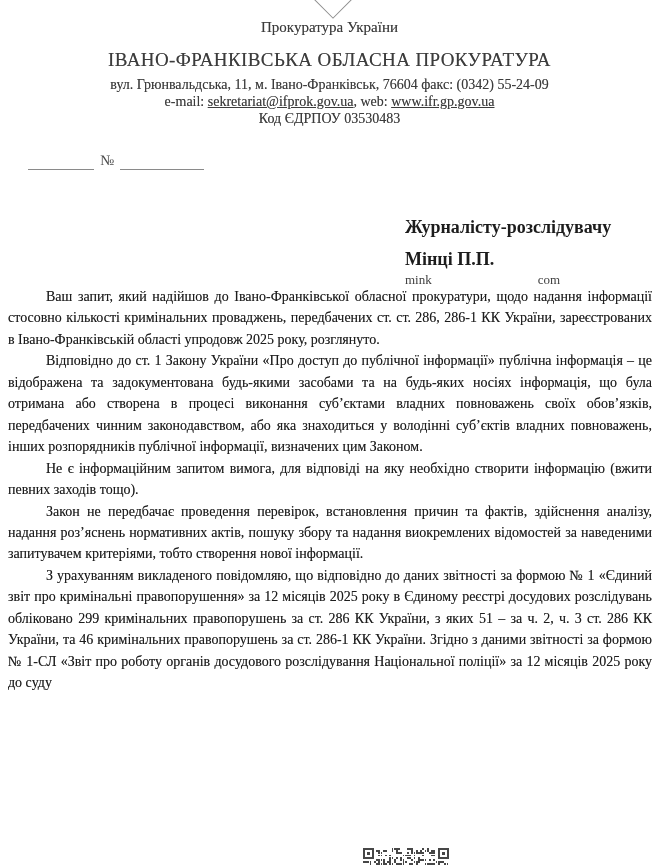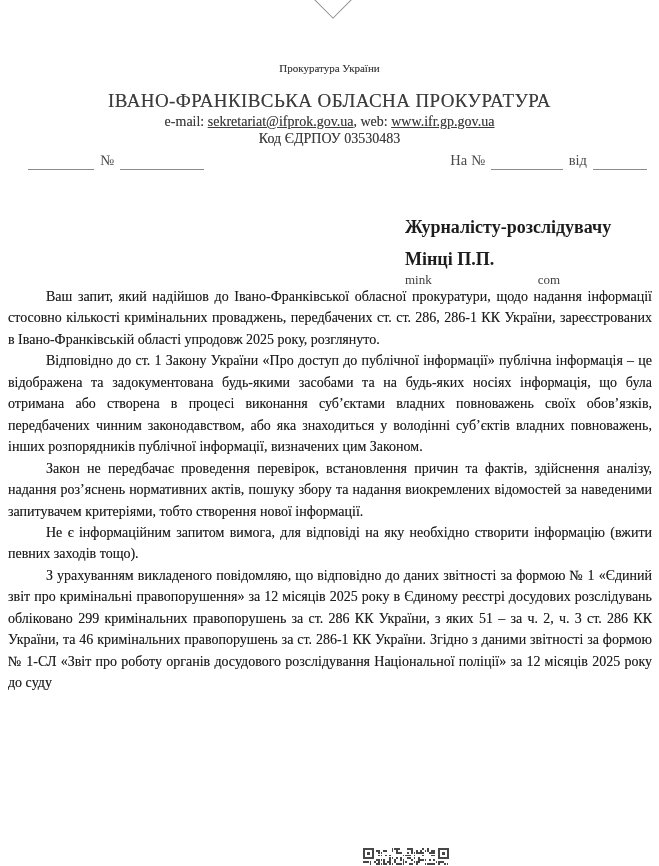--- a/index.html
+++ b/index.html
@@ -19,21 +19,21 @@
     border:1.6px solid #8f8f8f;
     transform:rotate(45deg);
     background:#fff;
   }
   
   .header{
     position:absolute;top:18px;left:0;right:0;
     text-align:center;color:#3c3c3c;
     text-shadow:0 0 .4px rgba(60,60,60,.55);
   }
-  .h-country{font-size:11px;line-height:19px;margin-top:41px;}
+  .h-country{font-size:15px;line-height:19px;}
   .h-org{font-size:19px;line-height:25px;letter-spacing:.4px;margin-top:10px;white-space:nowrap;}
   .h-addr{font-size:14px;line-height:16px;margin-top:5px;}
   .h-contact{font-size:14px;line-height:16px;margin-top:1px;}
   .h-code{font-size:14px;line-height:16px;margin-top:1px;}
   .u{text-decoration:underline;}
   
   .ref-row{
     position:absolute;top:152px;left:28px;right:12px;
     display:flex;justify-content:space-between;
     font-size:14.5px;color:#4a4a4a;
@@ -69,49 +69,44 @@
 </head>
 <body>
 
 <div class="page">
 
   <div class="emblem"></div>
 
   <header class="header">
     <div class="h-country">Прокуратура України</div>
     <div class="h-org">ІВАНО-ФРАНКІВСЬКА ОБЛАСНА ПРОКУРАТУРА</div>
+    <div class="h-addr">вул. Грюнвальдська, 11, м. Івано-Франківськ, 76604 факс: (0342) 55-24-09</div>
     <div class="h-contact"><span>e-mail: </span><span class="u">sekretariat@ifprok.gov.ua</span><span>, web: </span><span class="u">www.ifr.gp.gov.ua</span></div>
     <div class="h-code">Код ЄДРПОУ 03530483</div>
   </header>
 
   <div class="ref-row">
     <div class="ref-left">
       <span class="blank b1"></span>
       <span class="lbl">№</span>
       <span class="blank b2"></span>
     </div>
-    <div class="ref-right">
-      <span class="lbl">На №</span>
-      <span class="blank b3"></span>
-      <span class="lbl">від</span>
-      <span class="blank b4"></span>
-    </div>
   </div>
 
   <div class="addressee">
     <div class="a-bold">Журналісту-розслідувачу</div>
     <div class="a-bold">Мінці П.П.</div>
     <div class="a-mail"><span>mink</span><span class="redact"></span><span>com</span></div>
   </div>
 
   <main class="body">
     <p>Ваш запит, який надійшов до Івано-Франківської обласної прокуратури, щодо надання інформації стосовно кількості кримінальних проваджень, передбачених ст. ст. 286, 286-1 КК України, зареєстрованих в Івано-Франківській області упродовж 2025 року, розглянуто.</p>
     <p>Відповідно до ст. 1 Закону України «Про доступ до публічної інформації» публічна інформація – це відображена та задокументована будь-якими засобами та на будь-яких носіях інформація, що була отримана або створена в процесі виконання суб’єктами владних повноважень своїх обов’язків, передбачених чинним законодавством, або яка знаходиться у володінні суб’єктів владних повноважень, інших розпорядників публічної інформації, визначених цим Законом.</p>
+    <p>Не є інформаційним запитом вимога, для відповіді на яку необхідно створити інформацію (вжити певних заходів тощо).</p>
     <p>Закон не передбачає проведення перевірок, встановлення причин та фактів, здійснення аналізу, надання роз’яснень нормативних актів, пошуку збору та надання виокремлених відомостей за наведеними запитувачем критеріями, тобто створення нової інформації.</p>
-    <p>Не є інформаційним запитом вимога, для відповіді на яку необхідно створити інформацію (вжити певних заходів тощо).</p>
     <p>З урахуванням викладеного повідомляю, що відповідно до даних звітності за формою № 1 «Єдиний звіт про кримінальні правопорушення» за 12 місяців 2025 року в Єдиному реєстрі досудових розслідувань обліковано 299 кримінальних правопорушень за ст. 286 КК України, з яких 51 – за ч. 2, ч. 3 ст. 286 КК України, та 46 кримінальних правопорушень за ст. 286-1 КК України. Згідно з даними звітності за формою № 1-СЛ «Звіт про роботу органів досудового розслідування Національної поліції» за 12 місяців 2025 року до суду</p>
   </main>
 
   <svg class="qr" width="86" height="86" viewBox="0 0 86 86" shape-rendering="crispEdges">
     <rect x="-4" y="-3" width="94" height="30" fill="#ffffff" opacity="0.82"></rect>
     <g fill="#474747">
 
       <rect x="0" y="0" width="11" height="11"></rect>
       <rect x="2" y="2" width="7" height="7" fill="#ffffff"></rect>
       <rect x="4" y="4" width="3" height="3"></rect>

